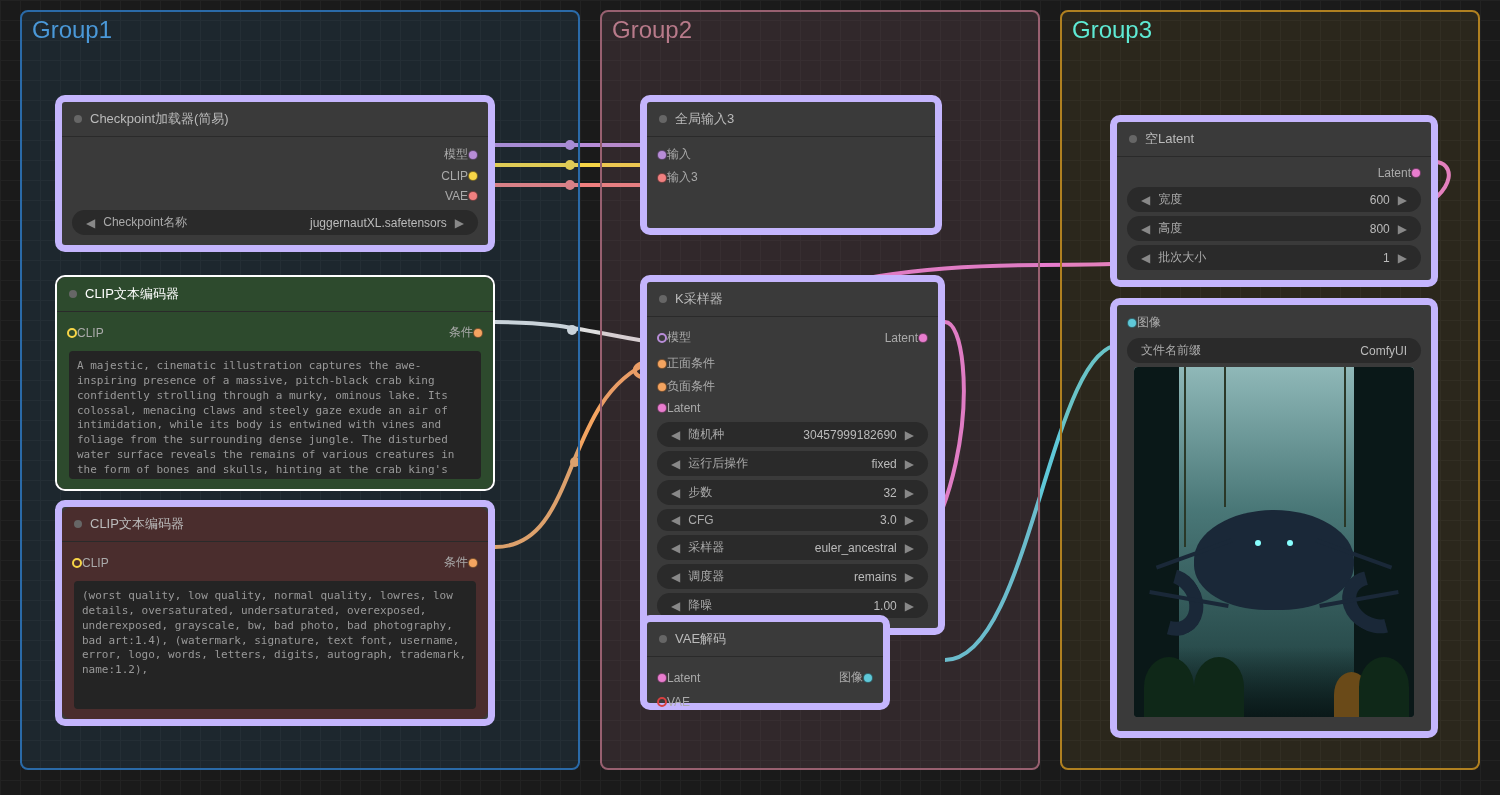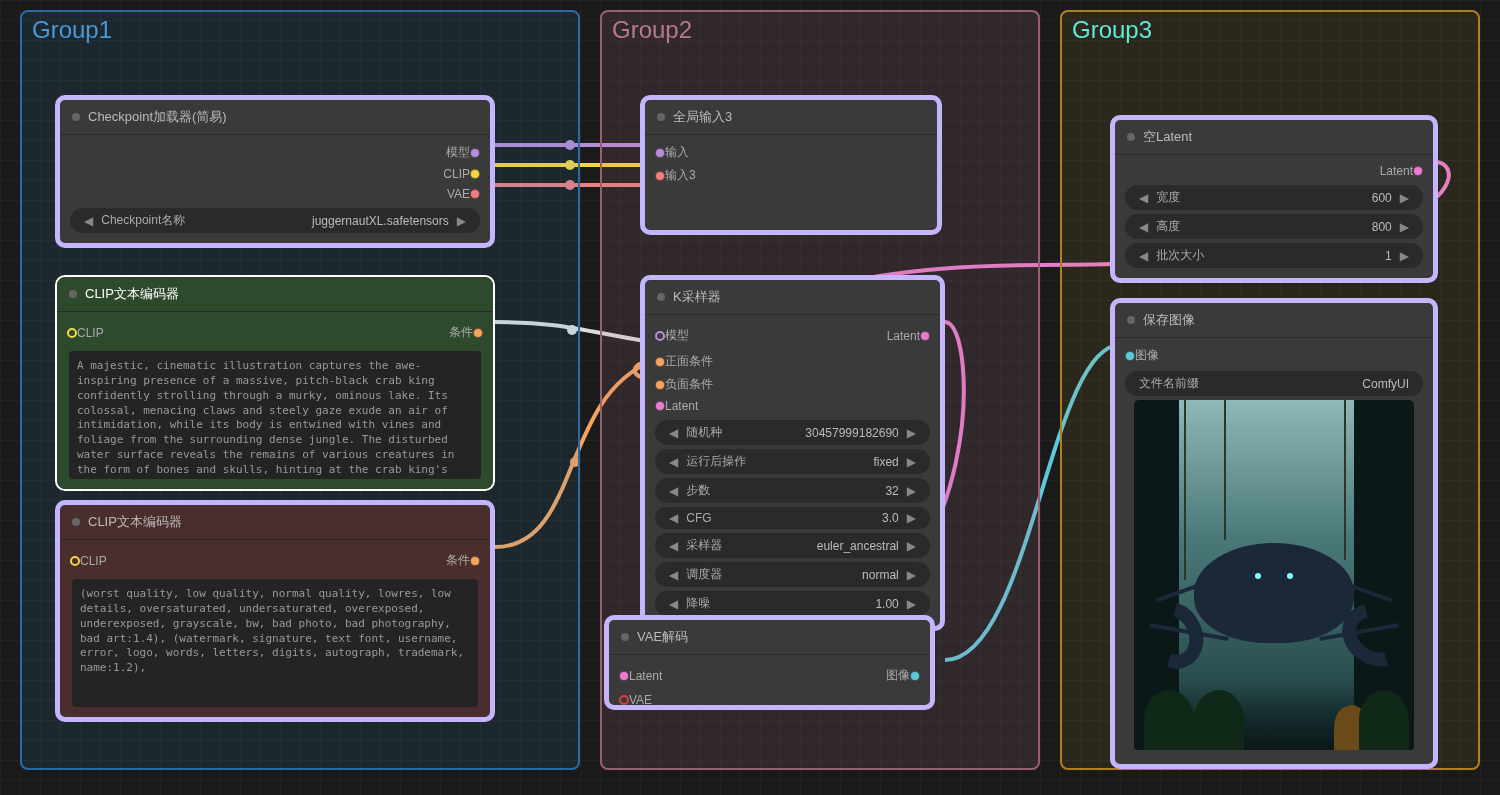--- a/index.html
+++ b/index.html
@@ -21,21 +21,21 @@
 }
 .group-title {
   font-size: 24px;
   font-weight: 400;
   padding: 4px 10px;
 }
 .node {
   position: absolute;
   background: #3a3a3a;
   border-radius: 10px;
-  border: 5px solid #c4b5fd;
+  border: 7px solid #c4b5fd;
   font-size: 13px;
 }
 .node.selected { border: 2px solid #fff; }
 .node-header {
   padding: 8px 12px;
   border-bottom: 1px solid #2a2a2a;
   border-radius: 9px 9px 0 0;
   display: flex;
   align-items: center;
   gap: 8px;
@@ -299,35 +299,35 @@
           <span class="arrow">◀</span>
           <span class="label">采样器</span>
           <span style="flex:1"></span>
           <span class="value">euler_ancestral</span>
           <span class="arrow">▶</span>
         </div>
         <div class="widget">
           <span class="arrow">◀</span>
           <span class="label">调度器</span>
           <span style="flex:1"></span>
-          <span class="value">normal</span>
+          <span class="value">remains</span>
           <span class="arrow">▶</span>
         </div>
         <div class="widget">
           <span class="arrow">◀</span>
           <span class="label">降噪</span>
           <span style="flex:1"></span>
           <span class="value">1.00</span>
           <span class="arrow">▶</span>
         </div>
       </div>
   </div>
 </div>
 
-<div class="node" style="left:604px; top:615px; width:331px; height:95px;">
+<div class="node" style="left:640px; top:615px; width:250px; height:95px;">
   <div class="node-header">
     <span class="dot-sm"></span>
     <span>VAE解码</span>
   </div>
   <div class="node-body">
     <div class="split-row">
       <div class="port-row">
           <span class="port pink"></span>
           <span>Latent</span>
         </div>
@@ -373,24 +373,20 @@
           <span class="label">批次大小</span>
           <span style="flex:1"></span>
           <span class="value">1</span>
           <span class="arrow">▶</span>
         </div>
       </div>
   </div>
 </div>
 
 <div class="node" style="left:1110px; top:298px; width:328px;">
-  <div class="node-header">
-    <span class="dot-sm"></span>
-    <span>保存图像</span>
-  </div>
   <div class="node-body">
     <div class="port-row">
         <span class="port cyan"></span>
         <span>图像</span>
       </div>
     <div class="widget">
       <span class="label">文件名前缀</span>
       <span style="flex:1"></span>
       <span class="value">ComfyUI</span>
     </div>

